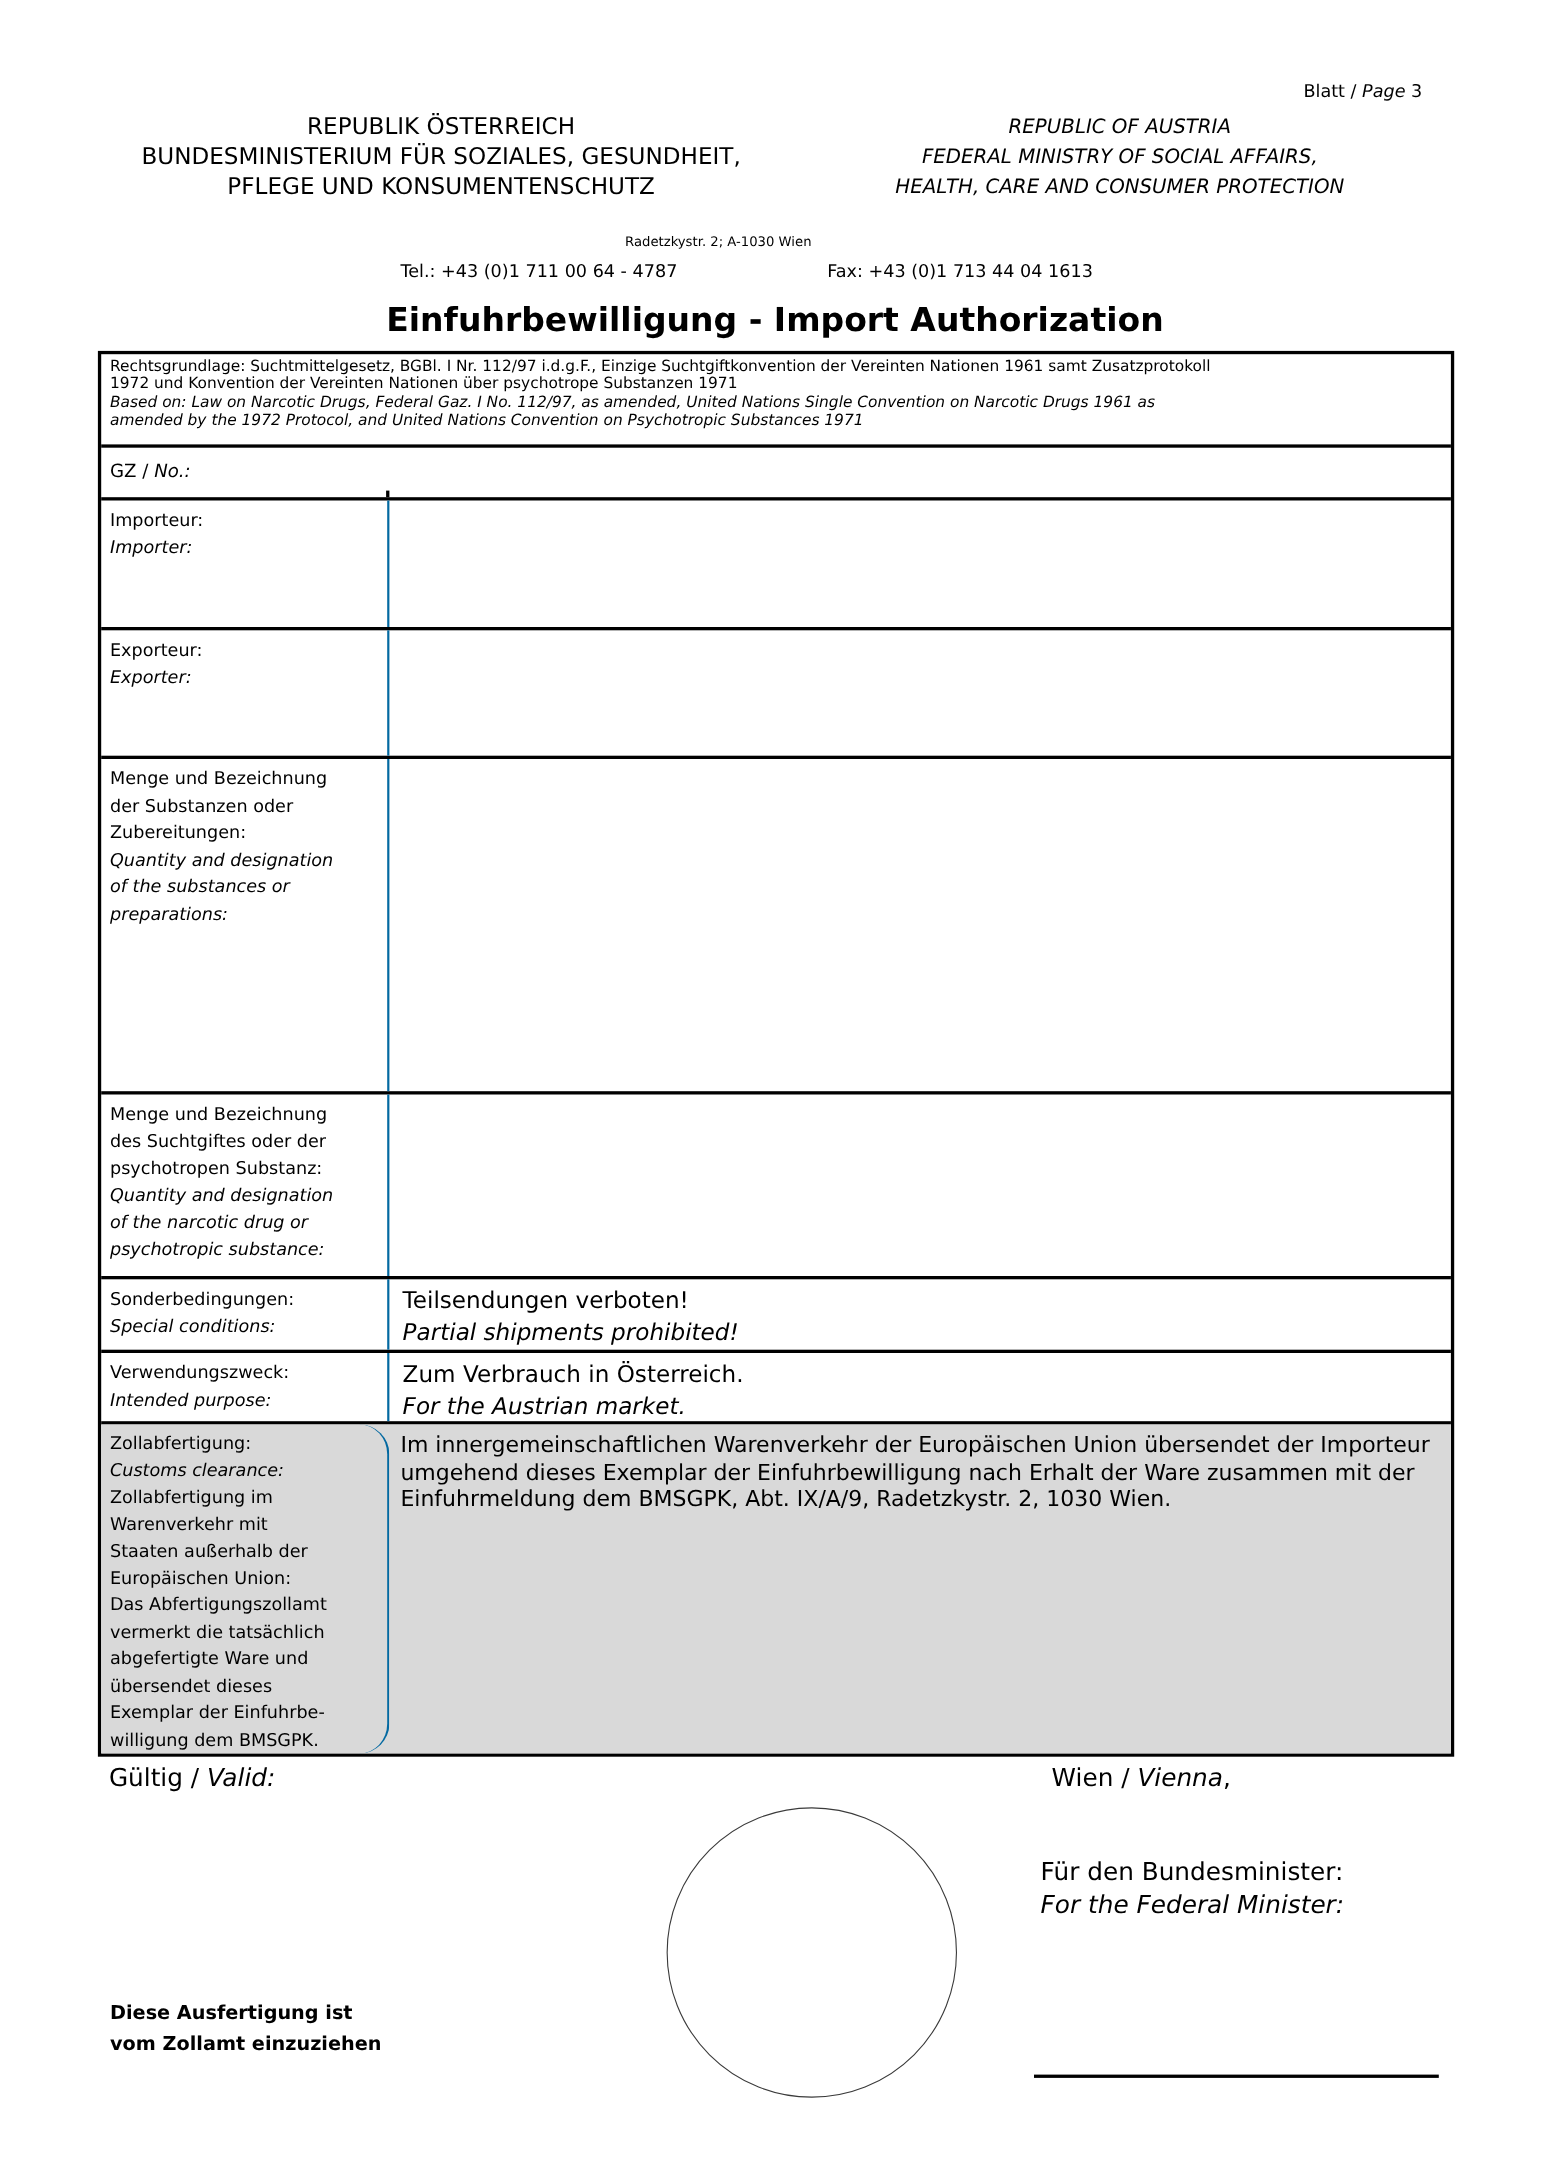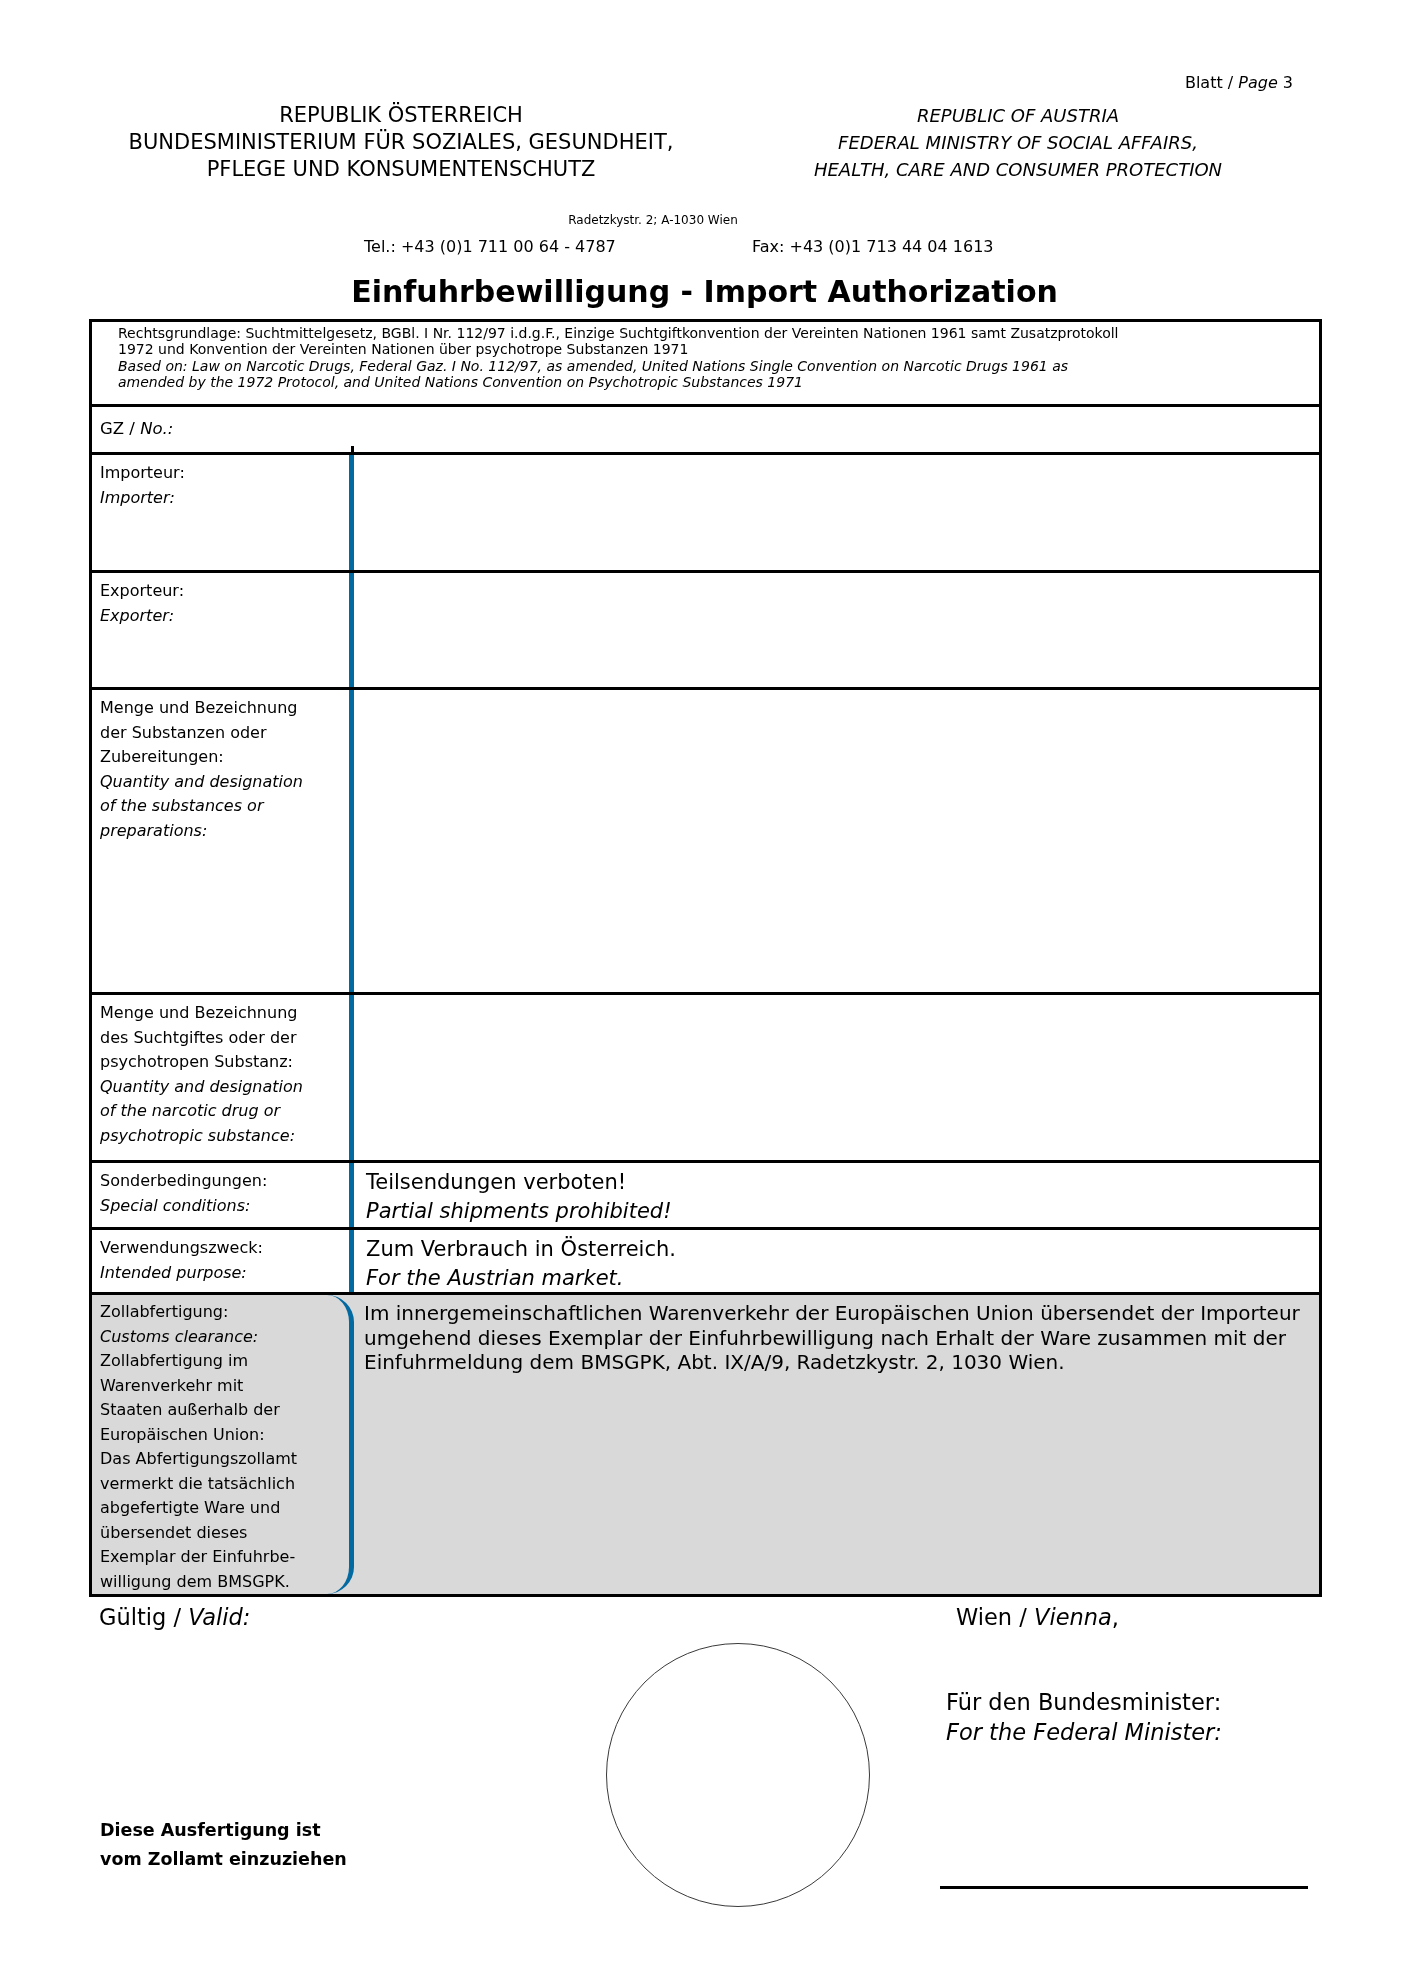--- a/index.html
+++ b/index.html
@@ -23,24 +23,24 @@
   .doc-title{left:0;top:274px;width:1409px;font-size:30px;font-weight:bold;}
 
   
   .itable{
     left:89px;top:319px;width:1233px;height:1278px;
     border:3px solid #000;box-sizing:border-box;
     display:flex;flex-direction:column;
   }
   .irow{display:flex;box-sizing:border-box;border-bottom:3px solid #000;position:relative;}
   .irow:last-child{border-bottom:none;flex:1;}
-  .lcell{width:262px;box-sizing:border-box;border-right:5px solid #0369a1;
+  .lcell{width:262px;box-sizing:border-box;border-right:2px solid #0369a1;
          padding:6px 6px 0 8px;font-size:16px;line-height:24.5px;}
   .vcell{flex:1;box-sizing:border-box;}
-  .row-legal{height:85px;display:block;padding:3px 8px 0 26px;font-size:14px;line-height:16.3px;}
+  .row-legal{height:85px;display:block;padding:3px 8px 0 8px;font-size:14px;line-height:16.3px;}
   .row-gz{height:48px;display:block;padding:12px 0 0 8px;font-size:16.5px;}
   .gz-tick{position:absolute;left:259px;bottom:0;width:3px;height:6px;background:#000;}
   .row-importer{height:118px;}
   .row-exporter{height:117px;}
   .row-substances{height:305px;}
   .row-narcotic{height:168px;}
   .row-special{height:67px;}
   .row-purpose{height:65px;}
   .bigval{padding:5px 0 0 12px;font-size:21px;line-height:29px;}
   .customs-label{padding-top:5px;line-height:24.5px;border-radius:27px;}

